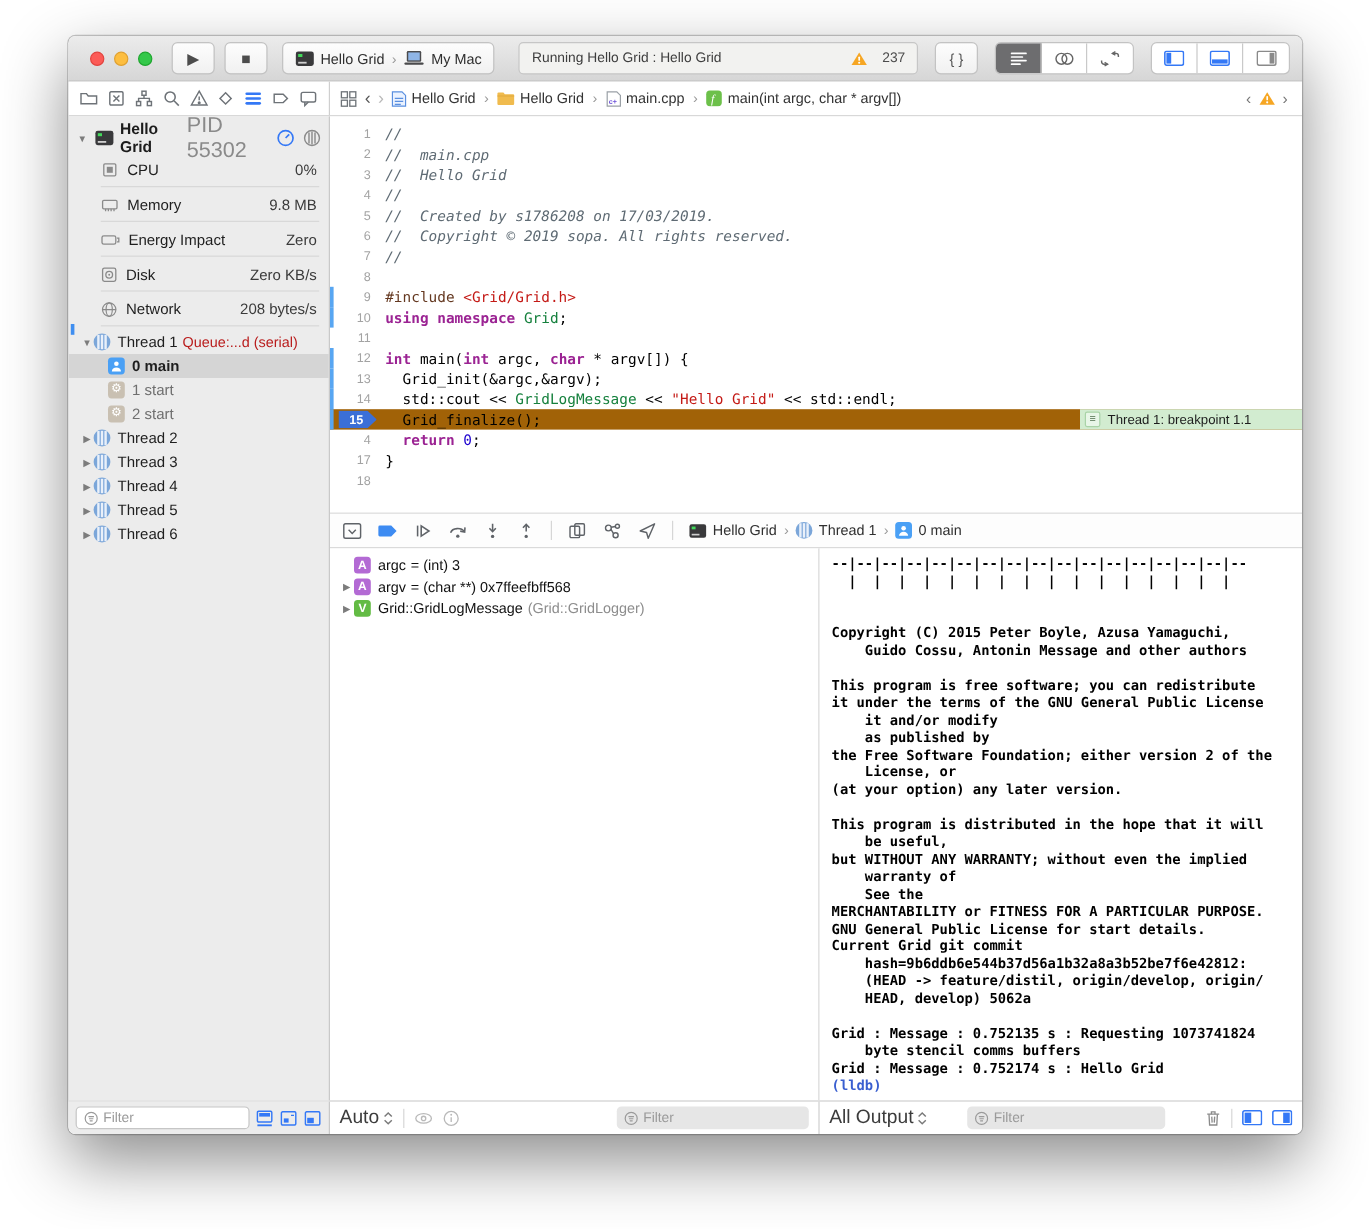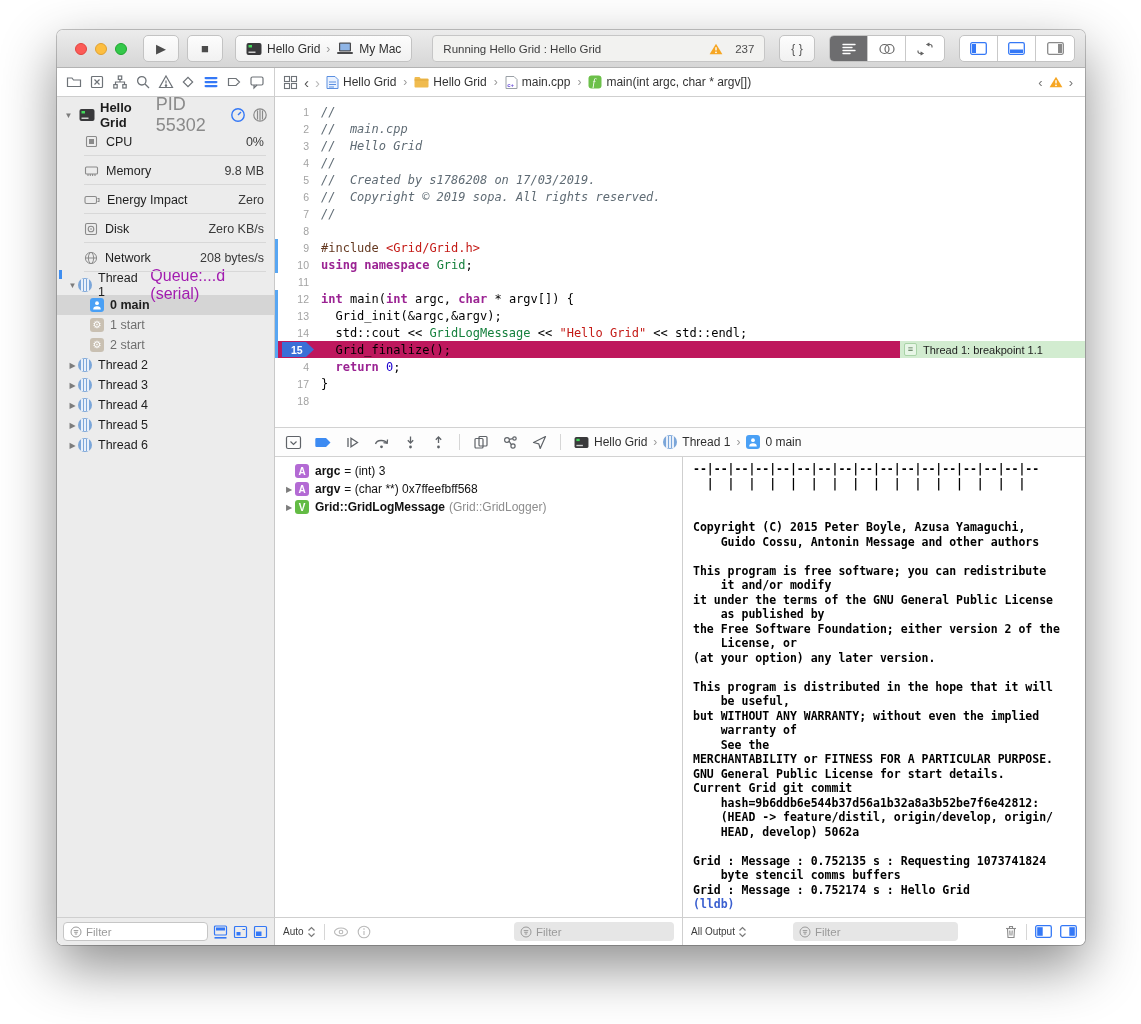--- a/index.html
+++ b/index.html
@@ -44,37 +44,37 @@
   .procrow .pid{color:#8a8a8a;font-size:18px}
   .procbtns{margin-left:auto;display:flex;gap:6px}
   .tri{font-size:8px;color:#7c7c7c;width:11px;text-align:center;flex:0 0 11px}
   .gauge{height:29px;display:flex;align-items:center;position:relative;padding-left:27px;font-size:12.5px;color:#1e1e1e}
   .gauge::after{content:"";position:absolute;left:27px;right:8px;bottom:0;height:1px;background:#d8d8d8}
   .gauge .g-label{margin-left:7px}
   .gauge .g-value{margin-left:auto;margin-right:10px;color:#3a3a3a}
   .netspark{position:absolute;left:2px;top:173px;width:3px;height:9px;background:#3f8ef0}
   .threads{margin-top:3px}
   .trow{height:20px;display:flex;align-items:center;font-size:12.5px;color:#1e1e1e;padding-left:10px}
-  .trow .detail{color:#a21caf;margin-left:4px;font-size:16px}
+  .trow .detail{color:#b91c1c;margin-left:4px;font-size:12px}
   .trow.frame{padding-left:33px}
   .trow.sel{background:#d5d5d5;font-weight:bold}
   .tball{width:14px;height:14px;border-radius:50%;background:#7ba6d9;margin-right:6px;flex:0 0 14px;position:relative;overflow:hidden}
   .tball i{position:absolute;top:1px;bottom:1px;width:2px;background:#e9f0fa}
   .tball i:nth-child(1){left:3px}.tball i:nth-child(2){left:6px}.tball i:nth-child(3){left:9px}
   .fbadge{width:14px;height:14px;border-radius:3px;margin-right:6px;flex:0 0 14px;display:flex;align-items:center;justify-content:center}
   .fbadge.person{background:#4aa0f5}
   .fbadge.gear{background:#c9c0b2;color:#fff;font-size:10px;line-height:1}
   
   .content{flex:1;display:flex;flex-direction:column;min-width:0}
   .editor{height:330px;flex:0 0 330px;background:#fff;overflow:hidden;padding-top:6px;position:relative}
   .code-row{height:17px;display:flex;align-items:center;position:relative;white-space:pre;
     font-family:"DejaVu Sans Mono",monospace;font-size:12px}
   .code-row .gut{width:38px;flex:0 0 38px;text-align:right;color:#a3a3a3;font-family:"Liberation Sans",sans-serif;font-size:10.5px;padding-right:4px}
   .code-row .code{padding-left:8px}
-  .code-row.current{background:#be185d}
+  .code-row.current{background:#a16207}
   .chbar{position:absolute;left:0;top:0;bottom:0;width:3px;background:#58a6f2}
   .bp-pent{position:absolute;left:7px;top:1px;width:32px;height:15px;background:#3b6fd7;color:#fff;
     clip-path:polygon(0 0,24px 0,100% 50%,24px 100%,0 100%);font-family:"Liberation Sans",sans-serif;
     font-size:10.5px;font-weight:bold;display:flex;align-items:center;padding-left:9px}
   .bp-note{position:absolute;right:0;top:0;bottom:0;left:625px;background:#d2ecd0;display:flex;align-items:center;gap:6px;
     padding-left:4px;font-family:"Liberation Sans",sans-serif;font-size:11px;color:#1d1d1d}
   .bp-note .sq{width:13px;height:13px;background:#e8f6e7;border:1px solid #a9d3a7;border-radius:2px;
     display:flex;align-items:center;justify-content:center;color:#51704f;font-size:9px;line-height:1}
   .s-cm{color:#5f6b74;font-style:italic}
   .s-kw{color:#9b2393;font-weight:bold}
@@ -90,38 +90,38 @@
   .dbg-crumbs{display:flex;align-items:center;gap:5px}
   
   .debugarea{flex:1;display:flex;min-height:0}
   .vars{width:408px;flex:0 0 408px;border-right:1px solid #cfcfcf;background:#fff;padding-top:5px;overflow:hidden}
   .vrow{height:18px;display:flex;align-items:center;font-size:12px;color:#111;padding-left:8px}
   .vrow .vtri{width:12px;flex:0 0 12px;font-size:8px;color:#7c7c7c;text-align:center}
   .vbadge{width:14px;height:14px;border-radius:3px;color:#fff;font-size:10px;font-weight:bold;
     display:flex;align-items:center;justify-content:center;margin-right:6px;flex:0 0 14px}
   .vbadge.purple{background:#b36ad4}
   .vbadge.green{background:#63bb44}
-  .vrow .vname{font-weight:bold;margin-right:4px}
+  .vrow .vname{font-weight:normal;margin-right:4px}
   .vrow .vval{color:#111}
   .vrow .vval.muted{color:#8d8d8d}
   .console{flex:1;background:#fff;padding:5px 0 0 10px;overflow:hidden}
   .cline{font-family:"DejaVu Sans Mono",monospace;font-size:11.5px;font-weight:bold;line-height:14.5px;
     white-space:pre;color:#000}
   .cline.prompt{color:#3a5fd0}
   
   .bottombar{height:28px;flex:0 0 28px;border-top:1px solid #cfcfcf;display:flex;align-items:stretch;background:#fff}
   .bb-side{width:218px;flex:0 0 218px;background:#ececec;border-right:1px solid #c9c9c9;display:flex;align-items:center;gap:5px;padding:0 6px}
   .bb-vars{width:408px;flex:0 0 408px;border-right:1px solid #cfcfcf;display:flex;align-items:center;gap:8px;padding:0 8px}
   .bb-console{flex:1;display:flex;align-items:center;gap:8px;padding:0 8px}
   .filterfield{height:19px;border-radius:4px;display:flex;align-items:center;gap:4px;padding:0 6px;font-size:11.5px;color:#9a9a9a}
   .filterfield.light{background:#fff;border:1px solid #c6c6c6;flex:1}
   .filterfield.gray{background:#e6e6e6}
   .filterfield input{border:none;outline:none;background:transparent;font-size:11.5px;color:#555;width:100%;font-family:"Liberation Sans",sans-serif}
   .filterfield input::placeholder{color:#9a9a9a}
-  .ddown{display:flex;align-items:center;gap:3px;font-size:10px;color:#3c3c3c}
+  .ddown{display:flex;align-items:center;gap:3px;font-size:16px;color:#3c3c3c}
   .spacer{flex:1}
   svg{display:block}
 </style>
 </head>
 <body>
 
 <div class="window">
 
   <div class="titlebar">
     <div class="traffic">
@@ -653,22 +653,22 @@
           </div>
         <div class="console" id="console-list">
             <div class="cline">--|--|--|--|--|--|--|--|--|--|--|--|--|--|--|--|--</div>
             <div class="cline">  |  |  |  |  |  |  |  |  |  |  |  |  |  |  |  |</div>
             <div class="cline">&nbsp;</div>
             <div class="cline">&nbsp;</div>
             <div class="cline">Copyright (C) 2015 Peter Boyle, Azusa Yamaguchi,</div>
             <div class="cline">    Guido Cossu, Antonin Message and other authors</div>
             <div class="cline">&nbsp;</div>
             <div class="cline">This program is free software; you can redistribute</div>
+            <div class="cline">it under the terms of the GNU General Public License</div>
             <div class="cline">    it and/or modify</div>
-            <div class="cline">it under the terms of the GNU General Public License</div>
             <div class="cline">    as published by</div>
             <div class="cline">the Free Software Foundation; either version 2 of the</div>
             <div class="cline">    License, or</div>
             <div class="cline">(at your option) any later version.</div>
             <div class="cline">&nbsp;</div>
             <div class="cline">This program is distributed in the hope that it will</div>
             <div class="cline">    be useful,</div>
             <div class="cline">but WITHOUT ANY WARRANTY; without even the implied</div>
             <div class="cline">    warranty of</div>
             <div class="cline">    See the</div>

